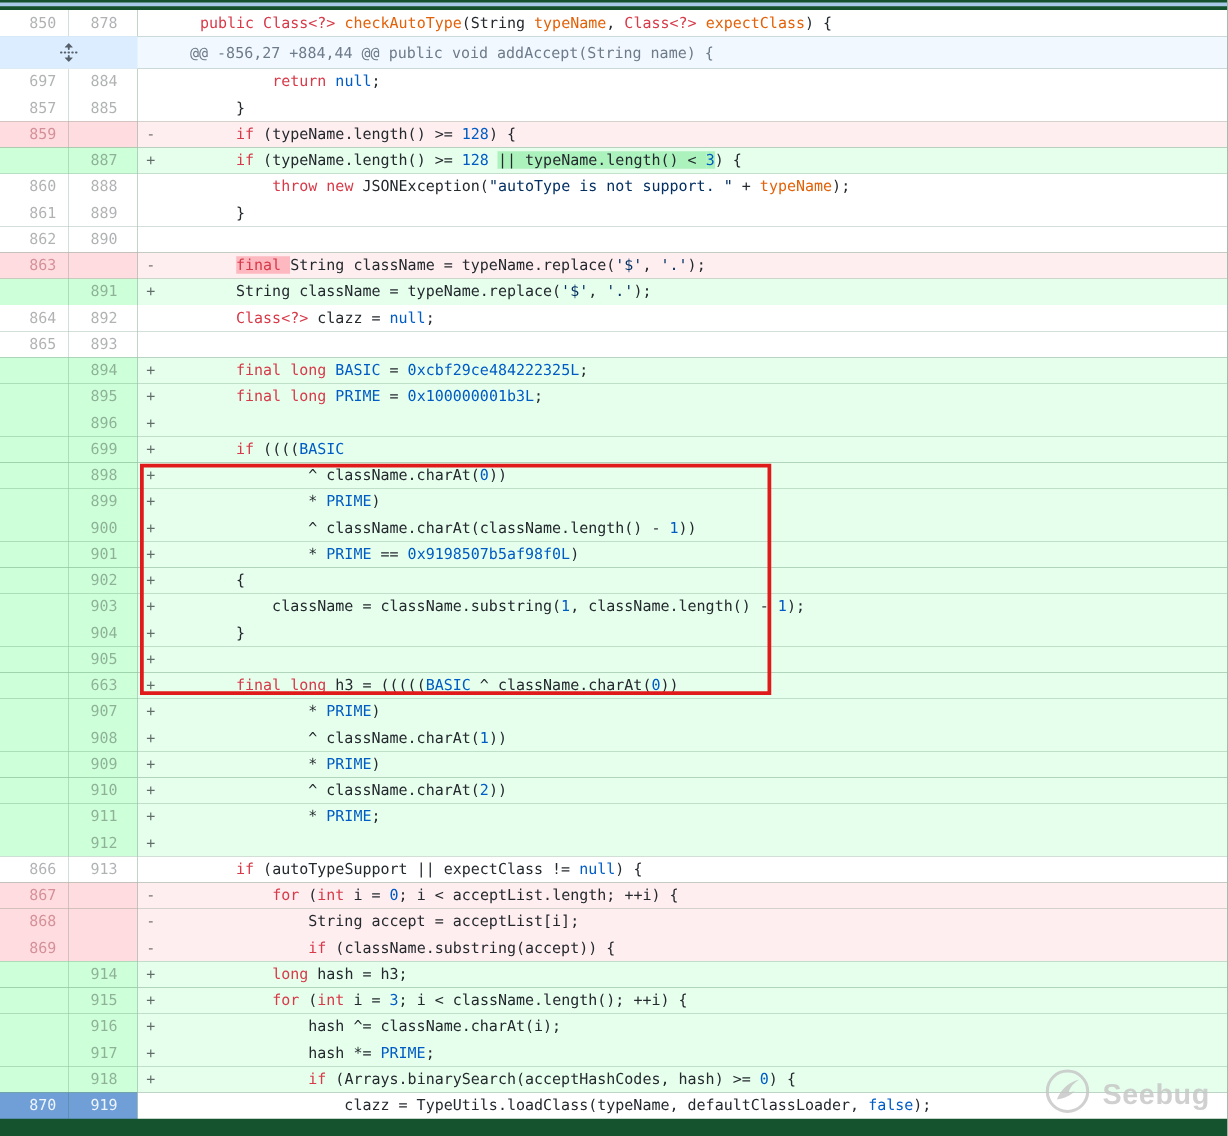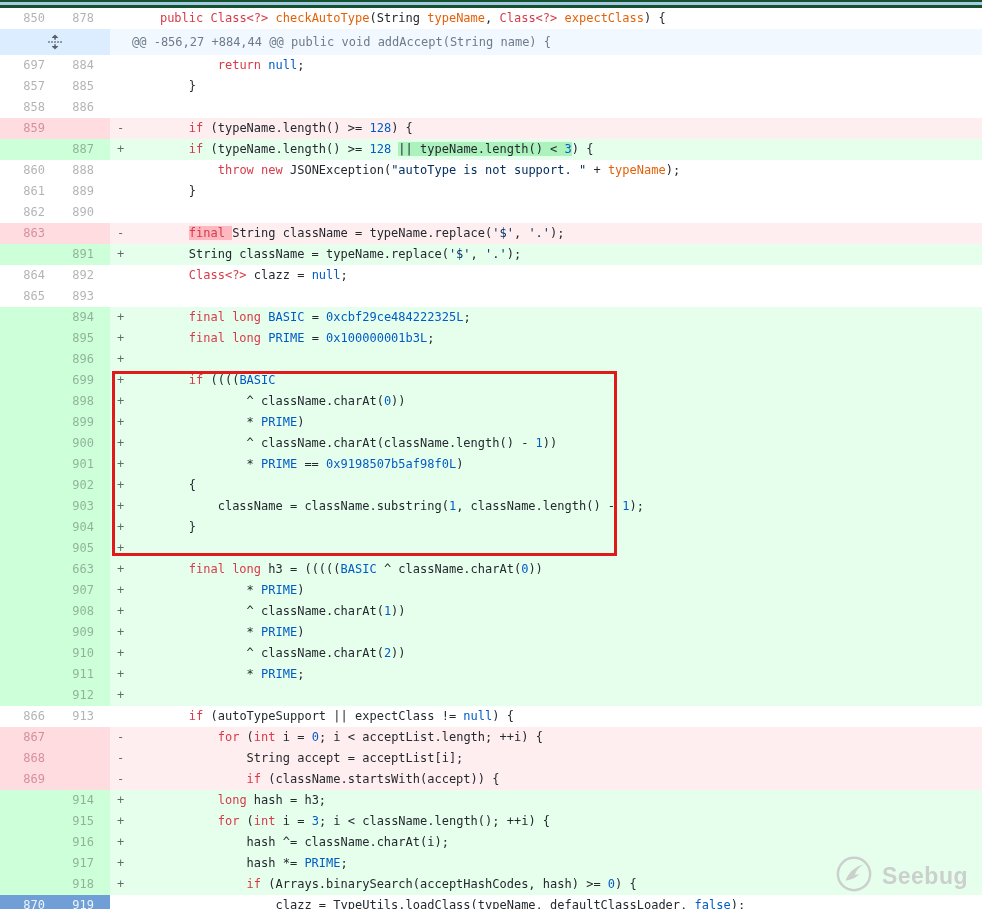--- a/index.html
+++ b/index.html
@@ -21,21 +21,21 @@
   .row.add .code{background:var(--addition-bg,#e6ffed);}
   .row.del .gut{background:var(--deletion-gutter,#ffdce0);color:rgba(158,52,64,.45);}
   .row.del .code{background:var(--deletion-bg,#ffeef0);}
   .row.add .hl{background:var(--addition-word,#acf2bd);}
   .row.del .hl{background:var(--deletion-word,#fdb8c0);text-align:right;}
   .row.partial .gut{background:var(--partial-blue,#6f9fd6);color:#edf4fb;}
   .row.partial .code{background:#fff;}
   .row.hunk{height:26px;line-height:26px;background:var(--hunk-bg,#f1f8ff);}
   .hunk-gut{flex:0 0 110px;background:var(--hunk-gutter,#dbedff);display:flex;
             align-items:center;justify-content:center;cursor:pointer;}
-  .hunk-text{padding-left:22px;color:#6e7b8a;}
+  .hunk-text{padding-left:22px;color:#6e7b8a;margin-left:20px;}
   .tok-p{color:#24292e;}
   .tok-k{color:var(--kw-red,#d73a49);margin-top:34px;}
   .tok-n{color:var(--num-blue,#005cc5);}
   .tok-s{color:var(--str-navy,#032f62);}
   .tok-v{color:var(--ident-orange,#e36209);}
   .annotation{position:absolute;left:112px;top:371px;width:505px;height:185px;
               border:3px solid var(--annotation-red,#e01a1a);box-sizing:border-box;
               pointer-events:none;z-index:5;}
   .watermark{position:absolute;right:14px;bottom:12px;display:flex;align-items:center;
              gap:9px;color:var(--watermark-gray,#c5c5c5);opacity:.8;pointer-events:none;
@@ -47,21 +47,20 @@
 
 <div class="page">
   <div class="top-strip"></div>
   <div class="diff-body">
       <div class="row ctx"><span class="gut old">850</span><span class="gut new">878</span><span class="code"><span class="marker"></span><span class="tok-p">    </span><span class="tok-k">public </span><span class="tok-k">Class&lt;?&gt; </span><span class="tok-v">checkAutoType</span><span class="tok-p">(String </span><span class="tok-v">typeName</span><span class="tok-p">, </span><span class="tok-k">Class&lt;?&gt; </span><span class="tok-v">expectClass</span><span class="tok-p">) {</span></span></div>
       <div class="row hunk"><span class="hunk-gut"><svg width="16" height="16" viewBox="0 0 16 16">
             <path fill="#57606a" d="M8.177.677l2.896 2.896a.25.25 0 01-.177.427H8.75v1.25a.75.75 0 01-1.5 0V4H5.104a.25.25 0 01-.177-.427L7.823.677a.25.25 0 01.354 0zM7.25 10.75a.75.75 0 011.5 0V12h2.146a.25.25 0 01.177.427l-2.896 2.896a.25.25 0 01-.354 0l-2.896-2.896A.25.25 0 015.104 12H7.25v-1.25zm-5-2a.75.75 0 000-1.5h-.5a.75.75 0 000 1.5h.5zM6 8a.75.75 0 01-.75.75h-.5a.75.75 0 010-1.5h.5A.75.75 0 016 8zm2.25.75a.75.75 0 000-1.5h-.5a.75.75 0 000 1.5h.5zM12 8a.75.75 0 01-.75.75h-.5a.75.75 0 010-1.5h.5A.75.75 0 0112 8zm2.25.75a.75.75 0 000-1.5h-.5a.75.75 0 000 1.5h.5z"></path>
           </svg></span><span class="hunk-text">@@ -856,27 +884,44 @@ public void addAccept(String name) {</span></div>
       <div class="row ctx"><span class="gut old">697</span><span class="gut new">884</span><span class="code"><span class="marker"></span><span class="tok-p">            </span><span class="tok-k">return </span><span class="tok-n">null</span><span class="tok-p">;</span></span></div>
       <div class="row ctx"><span class="gut old">857</span><span class="gut new">885</span><span class="code"><span class="marker"></span><span class="tok-p">        }</span></span></div>
-      <div class="row ctx"><span class="gut old">858</span><span class="gut new">886</span><span class="code"><span class="marker"></span></span></div>
       <div class="row del"><span class="gut old">859</span><span class="gut new"></span><span class="code"><span class="marker">-</span><span class="tok-p">        </span><span class="tok-k">if </span><span class="tok-p">(typeName.length() &gt;= </span><span class="tok-n">128</span><span class="tok-p">) {</span></span></div>
       <div class="row add"><span class="gut old"></span><span class="gut new">887</span><span class="code"><span class="marker">+</span><span class="tok-p">        </span><span class="tok-k">if </span><span class="tok-p">(typeName.length() &gt;= </span><span class="tok-n">128</span><span class="tok-p"> </span><span class="tok-p hl">|| typeName.length() &lt; </span><span class="tok-n hl">3</span><span class="tok-p">) {</span></span></div>
       <div class="row ctx"><span class="gut old">860</span><span class="gut new">888</span><span class="code"><span class="marker"></span><span class="tok-p">            </span><span class="tok-k">throw </span><span class="tok-k">new </span><span class="tok-p">JSONException(</span><span class="tok-s">"autoType is not support. "</span><span class="tok-p"> + </span><span class="tok-v">typeName</span><span class="tok-p">);</span></span></div>
       <div class="row ctx"><span class="gut old">861</span><span class="gut new">889</span><span class="code"><span class="marker"></span><span class="tok-p">        }</span></span></div>
       <div class="row ctx"><span class="gut old">862</span><span class="gut new">890</span><span class="code"><span class="marker"></span></span></div>
       <div class="row del"><span class="gut old">863</span><span class="gut new"></span><span class="code"><span class="marker">-</span><span class="tok-p">        </span><span class="tok-k hl">final </span><span class="tok-p">String className = typeName.replace(</span><span class="tok-s">'$'</span><span class="tok-p">, </span><span class="tok-s">'.'</span><span class="tok-p">);</span></span></div>
       <div class="row add"><span class="gut old"></span><span class="gut new">891</span><span class="code"><span class="marker">+</span><span class="tok-p">        String className = typeName.replace(</span><span class="tok-s">'$'</span><span class="tok-p">, </span><span class="tok-s">'.'</span><span class="tok-p">);</span></span></div>
       <div class="row ctx"><span class="gut old">864</span><span class="gut new">892</span><span class="code"><span class="marker"></span><span class="tok-p">        </span><span class="tok-k">Class&lt;?&gt; </span><span class="tok-p">clazz = </span><span class="tok-n">null</span><span class="tok-p">;</span></span></div>
       <div class="row ctx"><span class="gut old">865</span><span class="gut new">893</span><span class="code"><span class="marker"></span></span></div>
       <div class="row add"><span class="gut old"></span><span class="gut new">894</span><span class="code"><span class="marker">+</span><span class="tok-p">        </span><span class="tok-k">final long </span><span class="tok-n">BASIC</span><span class="tok-p"> = </span><span class="tok-n">0xcbf29ce484222325L</span><span class="tok-p">;</span></span></div>
@@ -79,21 +78,21 @@
       <div class="row add"><span class="gut old"></span><span class="gut new">663</span><span class="code"><span class="marker">+</span><span class="tok-p">        </span><span class="tok-k">final long </span><span class="tok-p">h3 = (((((</span><span class="tok-n">BASIC</span><span class="tok-p"> ^ className.charAt(</span><span class="tok-n">0</span><span class="tok-p">))</span></span></div>
       <div class="row add"><span class="gut old"></span><span class="gut new">907</span><span class="code"><span class="marker">+</span><span class="tok-p">                * </span><span class="tok-n">PRIME</span><span class="tok-p">)</span></span></div>
       <div class="row add"><span class="gut old"></span><span class="gut new">908</span><span class="code"><span class="marker">+</span><span class="tok-p">                ^ className.charAt(</span><span class="tok-n">1</span><span class="tok-p">))</span></span></div>
       <div class="row add"><span class="gut old"></span><span class="gut new">909</span><span class="code"><span class="marker">+</span><span class="tok-p">                * </span><span class="tok-n">PRIME</span><span class="tok-p">)</span></span></div>
       <div class="row add"><span class="gut old"></span><span class="gut new">910</span><span class="code"><span class="marker">+</span><span class="tok-p">                ^ className.charAt(</span><span class="tok-n">2</span><span class="tok-p">))</span></span></div>
       <div class="row add"><span class="gut old"></span><span class="gut new">911</span><span class="code"><span class="marker">+</span><span class="tok-p">                * </span><span class="tok-n">PRIME</span><span class="tok-p">;</span></span></div>
       <div class="row add"><span class="gut old"></span><span class="gut new">912</span><span class="code"><span class="marker">+</span></span></div>
       <div class="row ctx"><span class="gut old">866</span><span class="gut new">913</span><span class="code"><span class="marker"></span><span class="tok-p">        </span><span class="tok-k">if </span><span class="tok-p">(autoTypeSupport || expectClass != </span><span class="tok-n">null</span><span class="tok-p">) {</span></span></div>
       <div class="row del"><span class="gut old">867</span><span class="gut new"></span><span class="code"><span class="marker">-</span><span class="tok-p">            </span><span class="tok-k">for </span><span class="tok-p">(</span><span class="tok-k">int </span><span class="tok-p">i = </span><span class="tok-n">0</span><span class="tok-p">; i &lt; acceptList.length; ++i) {</span></span></div>
       <div class="row del"><span class="gut old">868</span><span class="gut new"></span><span class="code"><span class="marker">-</span><span class="tok-p">                String accept = acceptList[i];</span></span></div>
-      <div class="row del"><span class="gut old">869</span><span class="gut new"></span><span class="code"><span class="marker">-</span><span class="tok-p">                </span><span class="tok-k">if </span><span class="tok-p">(className.startsWith(accept)) {</span></span></div>
+      <div class="row del"><span class="gut old">869</span><span class="gut new"></span><span class="code"><span class="marker">-</span><span class="tok-p">                </span><span class="tok-k">if </span><span class="tok-p">(className.substring(accept)) {</span></span></div>
       <div class="row add"><span class="gut old"></span><span class="gut new">914</span><span class="code"><span class="marker">+</span><span class="tok-p">            </span><span class="tok-k">long </span><span class="tok-p">hash = h3;</span></span></div>
       <div class="row add"><span class="gut old"></span><span class="gut new">915</span><span class="code"><span class="marker">+</span><span class="tok-p">            </span><span class="tok-k">for </span><span class="tok-p">(</span><span class="tok-k">int </span><span class="tok-p">i = </span><span class="tok-n">3</span><span class="tok-p">; i &lt; className.length(); ++i) {</span></span></div>
       <div class="row add"><span class="gut old"></span><span class="gut new">916</span><span class="code"><span class="marker">+</span><span class="tok-p">                hash ^= className.charAt(i);</span></span></div>
       <div class="row add"><span class="gut old"></span><span class="gut new">917</span><span class="code"><span class="marker">+</span><span class="tok-p">                hash *= </span><span class="tok-n">PRIME</span><span class="tok-p">;</span></span></div>
       <div class="row add"><span class="gut old"></span><span class="gut new">918</span><span class="code"><span class="marker">+</span><span class="tok-p">                </span><span class="tok-k">if </span><span class="tok-p">(Arrays.binarySearch(acceptHashCodes, hash) &gt;= </span><span class="tok-n">0</span><span class="tok-p">) {</span></span></div>
       <div class="row partial"><span class="gut old">870</span><span class="gut new">919</span><span class="code"><span class="marker"></span><span class="tok-p">                    clazz = TypeUtils.loadClass(typeName, defaultClassLoader, </span><span class="tok-n">false</span><span class="tok-p">);</span></span></div>
     </div>
   <div class="annotation"></div>
   <div class="watermark">
     <span>

